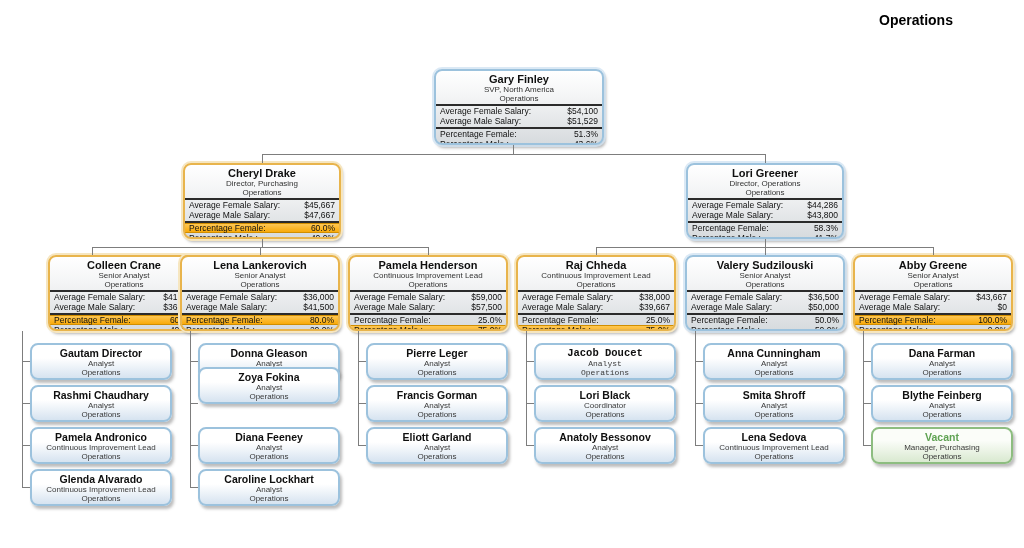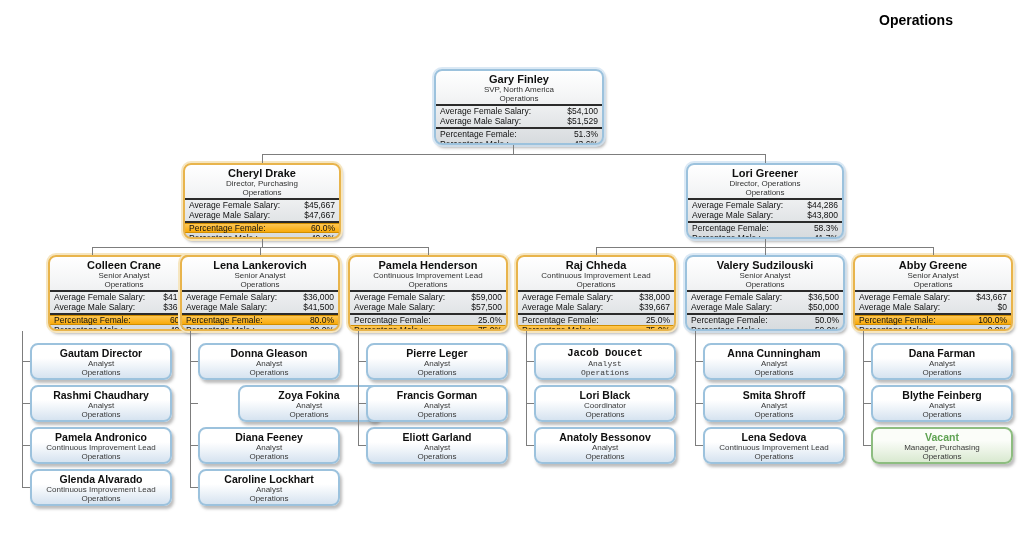--- a/index.html
+++ b/index.html
@@ -273,21 +273,21 @@
     <div class="leaf" style="left: 30px; top: 469px;">
     <div class="leaf-name">Glenda Alvarado</div>
     <div class="leaf-title">Continuous Improvement Lead</div>
     <div class="leaf-dept">Operations</div>
   </div>
     <div class="leaf" style="left: 198px; top: 343px;">
     <div class="leaf-name">Donna Gleason</div>
     <div class="leaf-title">Analyst</div>
     <div class="leaf-dept">Operations</div>
   </div>
-    <div class="leaf" style="left: 198px; top: 385px; margin-left: 40px;">
+    <div class="leaf" style="left: 198px; top: 367px;">
     <div class="leaf-name">Zoya Fokina</div>
     <div class="leaf-title">Analyst</div>
     <div class="leaf-dept">Operations</div>
   </div>
     <div class="leaf" style="left: 198px; top: 427px;">
     <div class="leaf-name">Diana Feeney</div>
     <div class="leaf-title">Analyst</div>
     <div class="leaf-dept">Operations</div>
   </div>
     <div class="leaf" style="left: 198px; top: 469px;">

